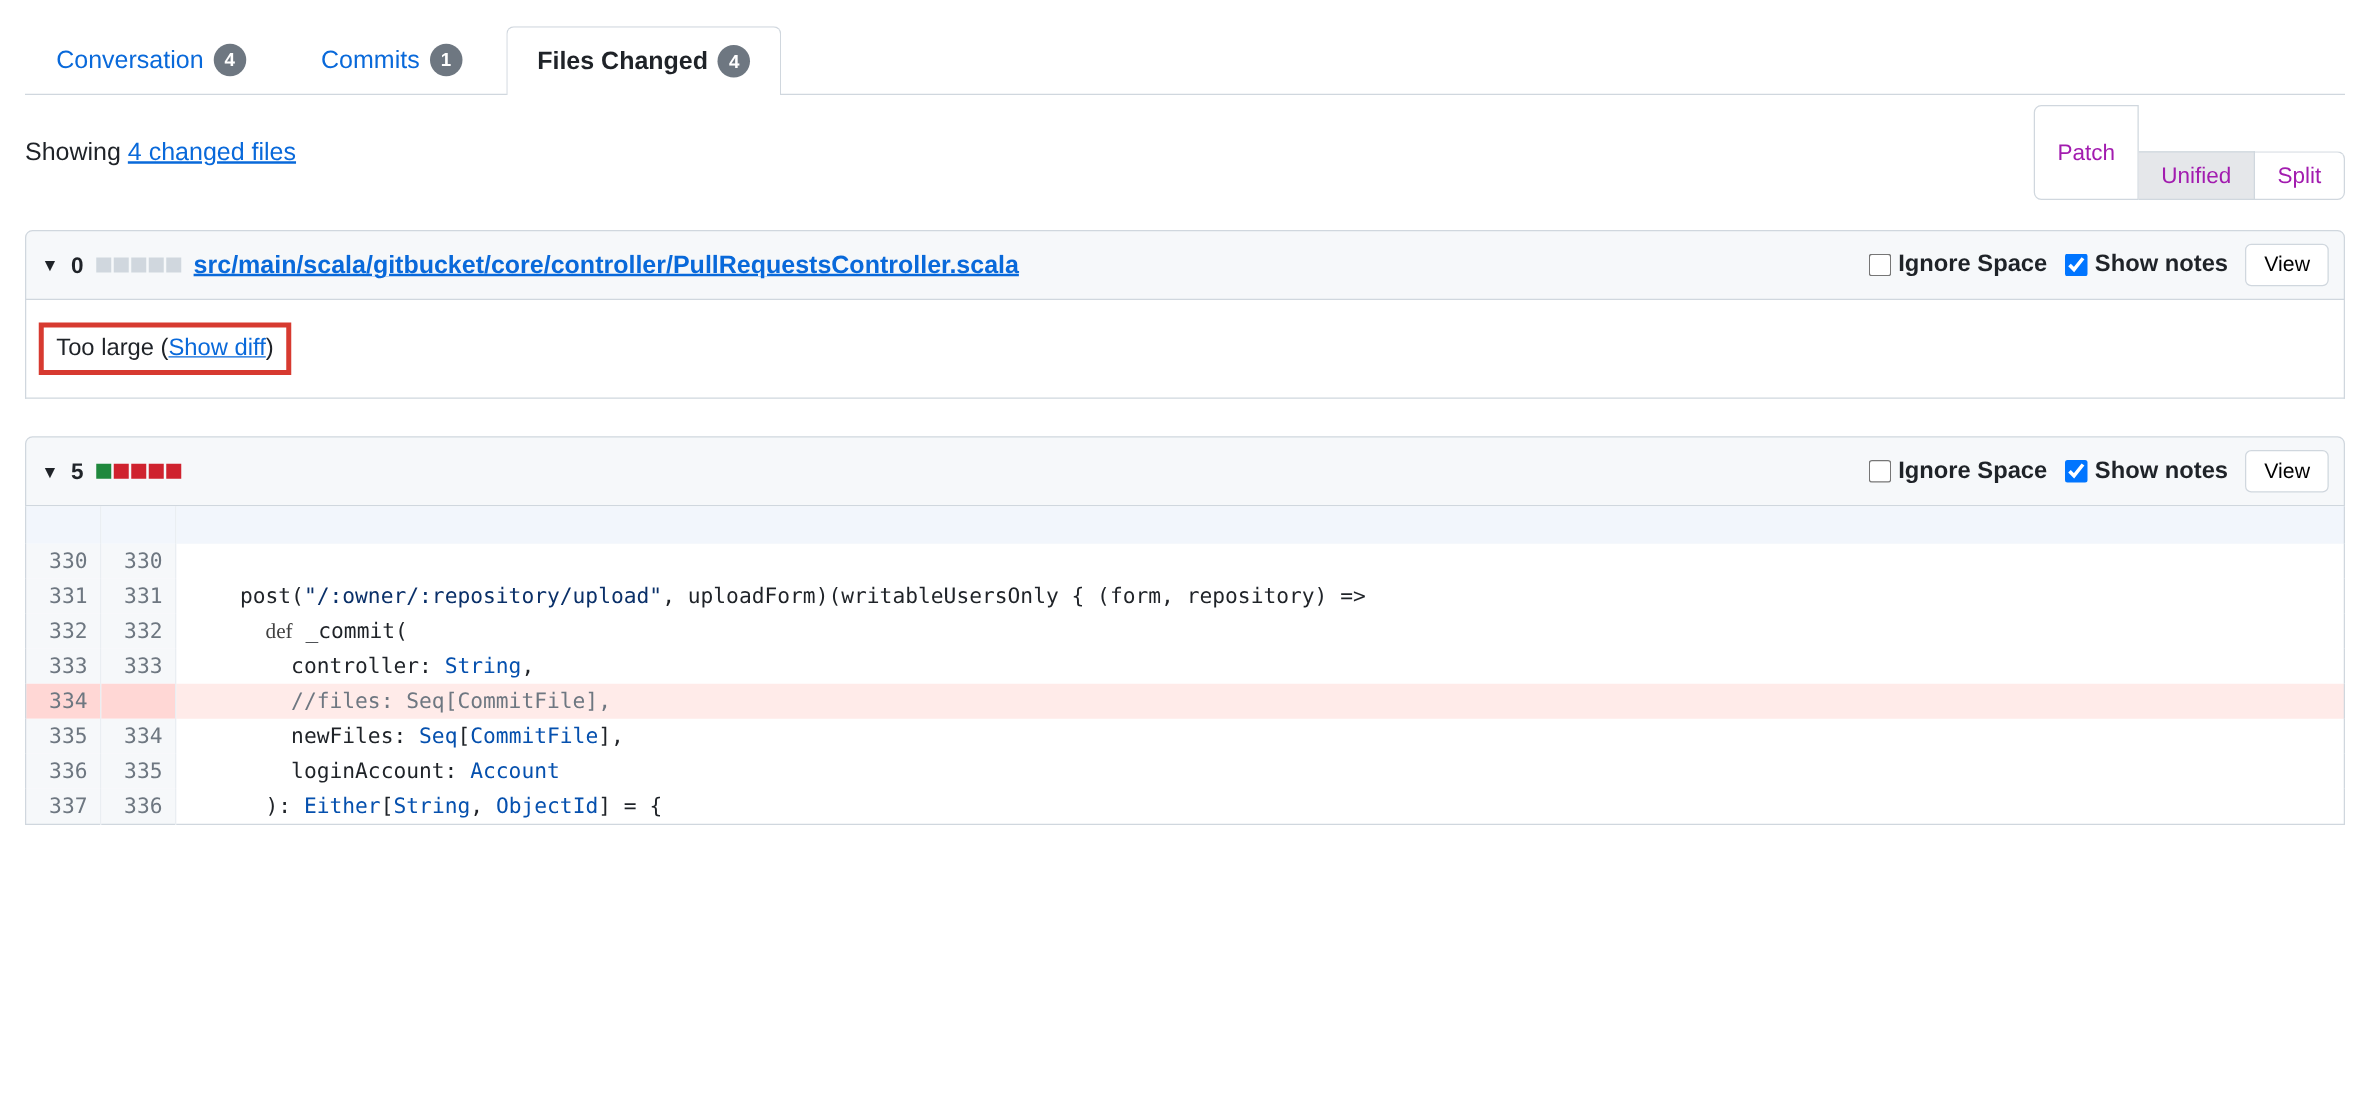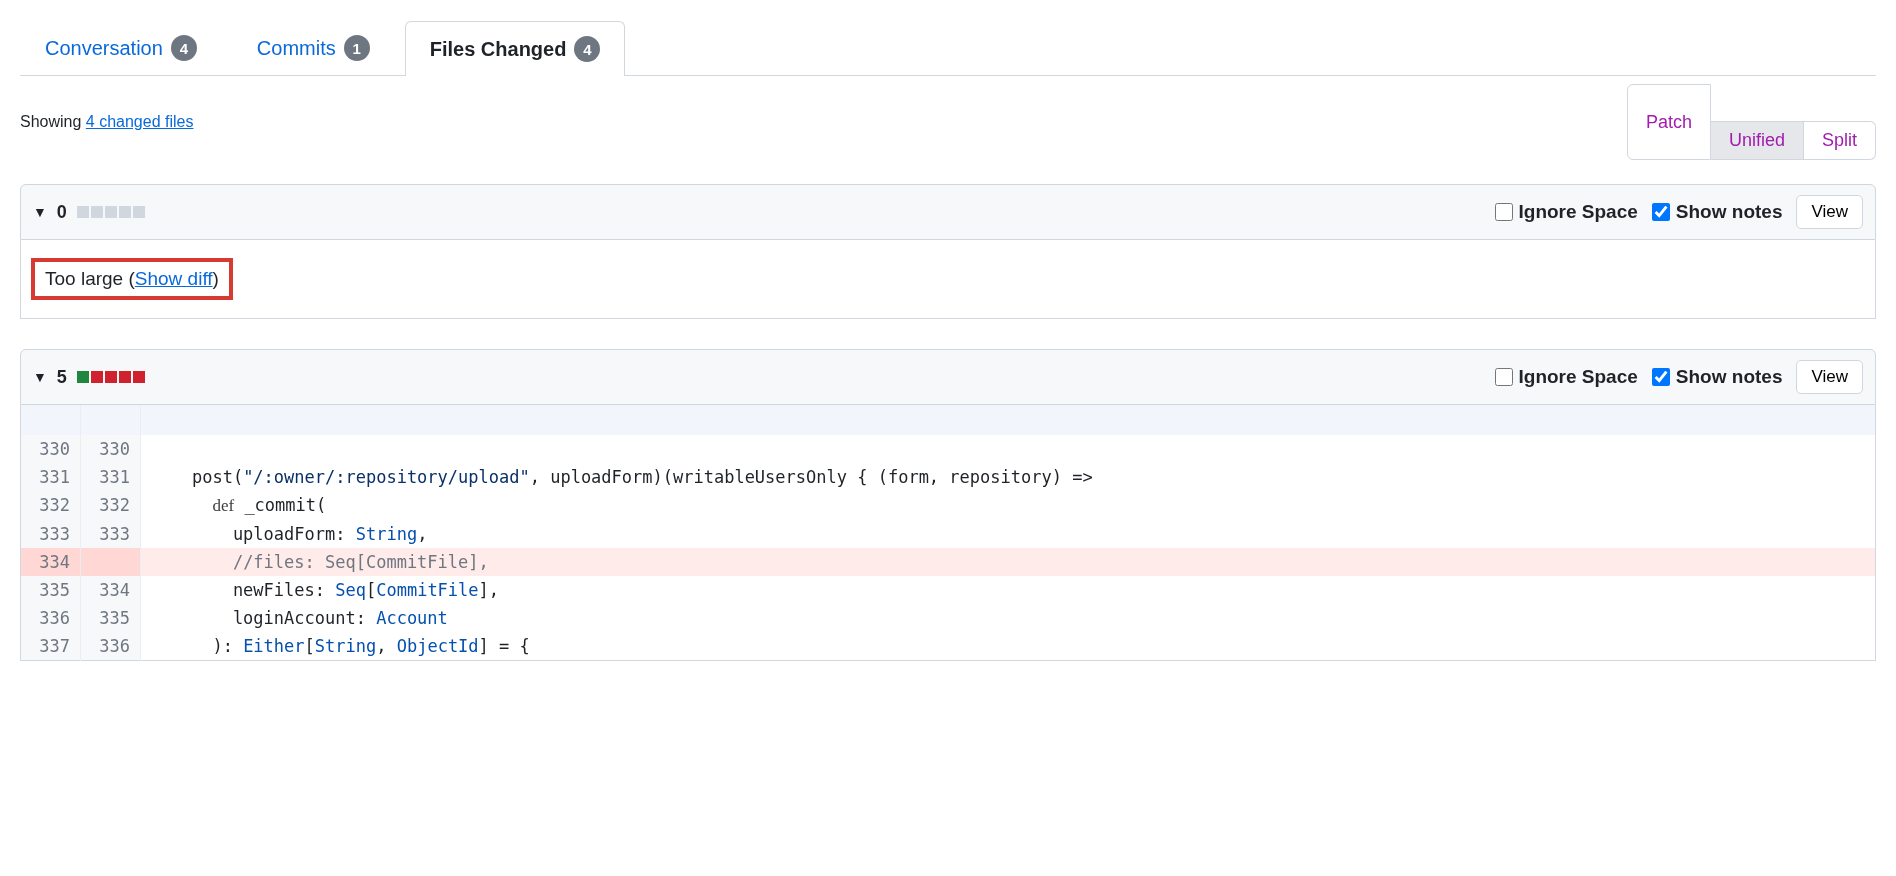--- a/index.html
+++ b/index.html
@@ -2,21 +2,21 @@
 <html><head>
 <meta charset="utf-8">
 <style>
 * { box-sizing: border-box; margin: 0; padding: 0; }
 body { font-family: -apple-system, BlinkMacSystemFont, "Segoe UI", Helvetica, Arial, sans-serif; font-size: 16px; color: #1f2328; background: #fff; padding: 20px; }
 .tabs { display: flex; border-bottom: 1px solid #d0d7de; margin-bottom: 8px; }
 .tab { padding: 14px 24px; display: flex; align-items: center; gap: 8px; color: #0969da; cursor: pointer; font-size: 20px; border: 1px solid transparent; border-bottom: none; margin-right: 10px; }
 .tab.active { color: #1f2328; background: #fff; border-color: #d0d7de; border-radius: 6px 6px 0 0; position: relative; top: 1px; font-weight: 600; }
 .badge { display: inline-flex; align-items: center; justify-content: center; min-width: 26px; height: 26px; border-radius: 13px; background: #6e7781; color: #fff; font-size: 15px; font-weight: 600; padding: 0 8px; }
 .toolbar { display: flex; justify-content: space-between; align-items: center; margin-bottom: 24px; }
-.showing { font-size: 16px; }
+.showing { font-size: 20px; }
 .showing .link { color: #0969da; }
 .btn-group { display: flex; }
 .btn { padding: 8px 18px; font-size: 18px; border: 1px solid #d0d7de; background: #fff; cursor: pointer; color: #a21caf; }
 .btn:first-child { border-radius: 6px 0 0 6px; }
 .btn:last-child { border-radius: 0 6px 6px 0; }
 .btn + .btn { border-left: none; margin-top: 37px; }
 .btn.active { background: #e5e7ea; }
 .file-block { margin-bottom: 30px; }
 .file-header { display: flex; justify-content: space-between; align-items: center; padding: 10px 12px; background: #f6f8fa; border: 1px solid #d0d7de; border-radius: 6px 6px 0 0; }
 .file-header-left { display: flex; align-items: center; gap: 10px; }
@@ -81,20 +81,21 @@
     <div class="file-header-left">
       <span class="chevron">▼</span>
       <span class="diff-count">0</span>
       <span class="diff-squares">
         <span class="sq neutral"></span>
           <span class="sq neutral"></span>
           <span class="sq neutral"></span>
           <span class="sq neutral"></span>
           <span class="sq neutral"></span>
       </span>
+      <a href="#" class="file-path">src/main/scala/gitbucket/core/controller/PullRequestsController.scala</a>
     </div>
     <div class="file-header-right">
       <label class="check-label">
         <input type="checkbox" style="">
         <span>Ignore Space</span>
       </label>
       <label class="check-label">
         <input type="checkbox" checked="" style="">
         <span>Show notes</span>
       </label>
@@ -151,21 +152,21 @@
           <td class="code"><span>    post(</span><span class="str">"/:owner/:repository/upload"</span><span>, uploadForm)(writableUsersOnly { (form, repository) =&gt;</span></td>
         </tr>
         <tr>
           <td class="ln">332</td>
           <td class="ln">332</td>
           <td class="code"><span>      </span><span class="kw">def</span><span> _commit(</span></td>
         </tr>
         <tr>
           <td class="ln">333</td>
           <td class="ln">333</td>
-          <td class="code"><span>        uploadForm: </span><span class="tp">String</span><span>,</span></td>
+          <td class="code"><span>        controller: </span><span class="tp">String</span><span>,</span></td>
         </tr>
         <tr class="del-row">
           <td class="ln">334</td>
           <td class="ln"></td>
           <td class="code"><span>        </span><span class="cm">//files: Seq[CommitFile],</span></td>
         </tr>
         <tr>
           <td class="ln">335</td>
           <td class="ln">334</td>
           <td class="code"><span>        newFiles: </span><span class="tp">Seq</span><span>[</span><span class="tp">CommitFile</span><span>],</span></td>

